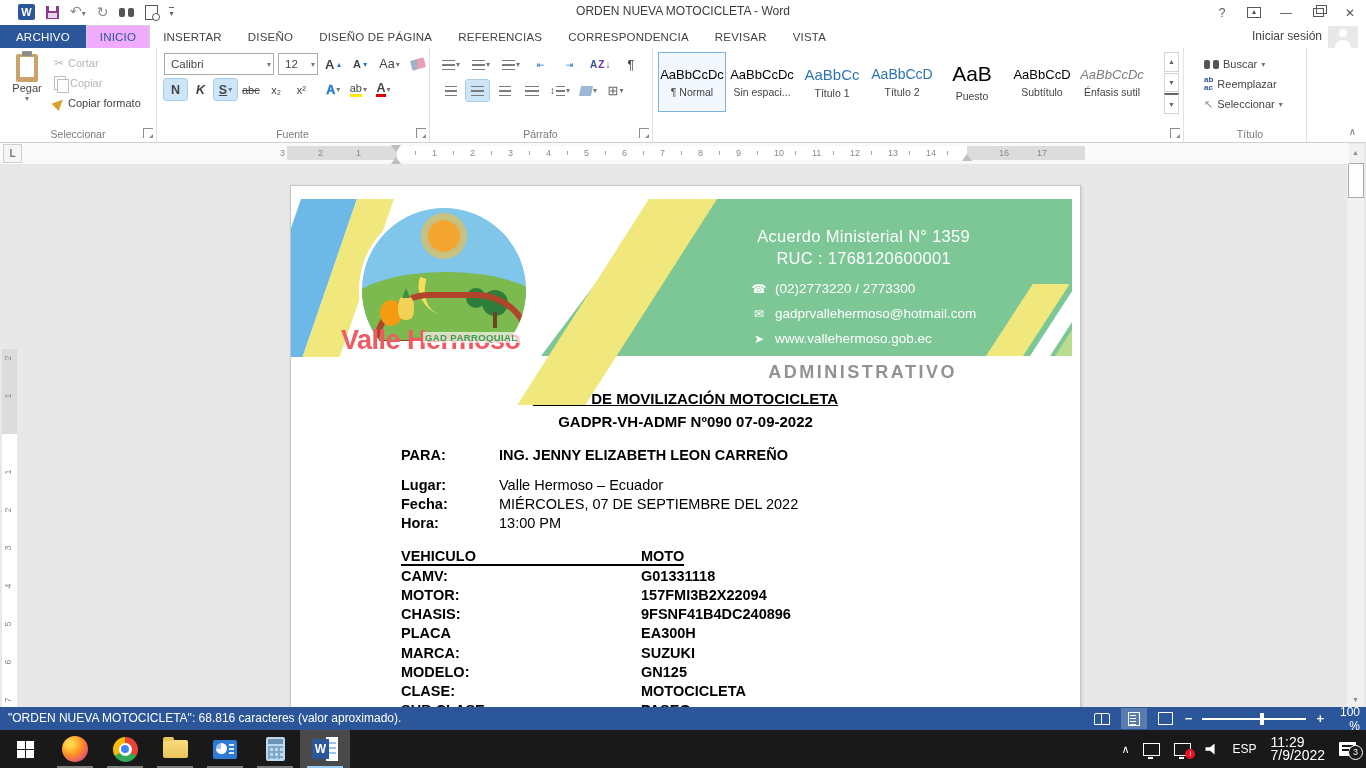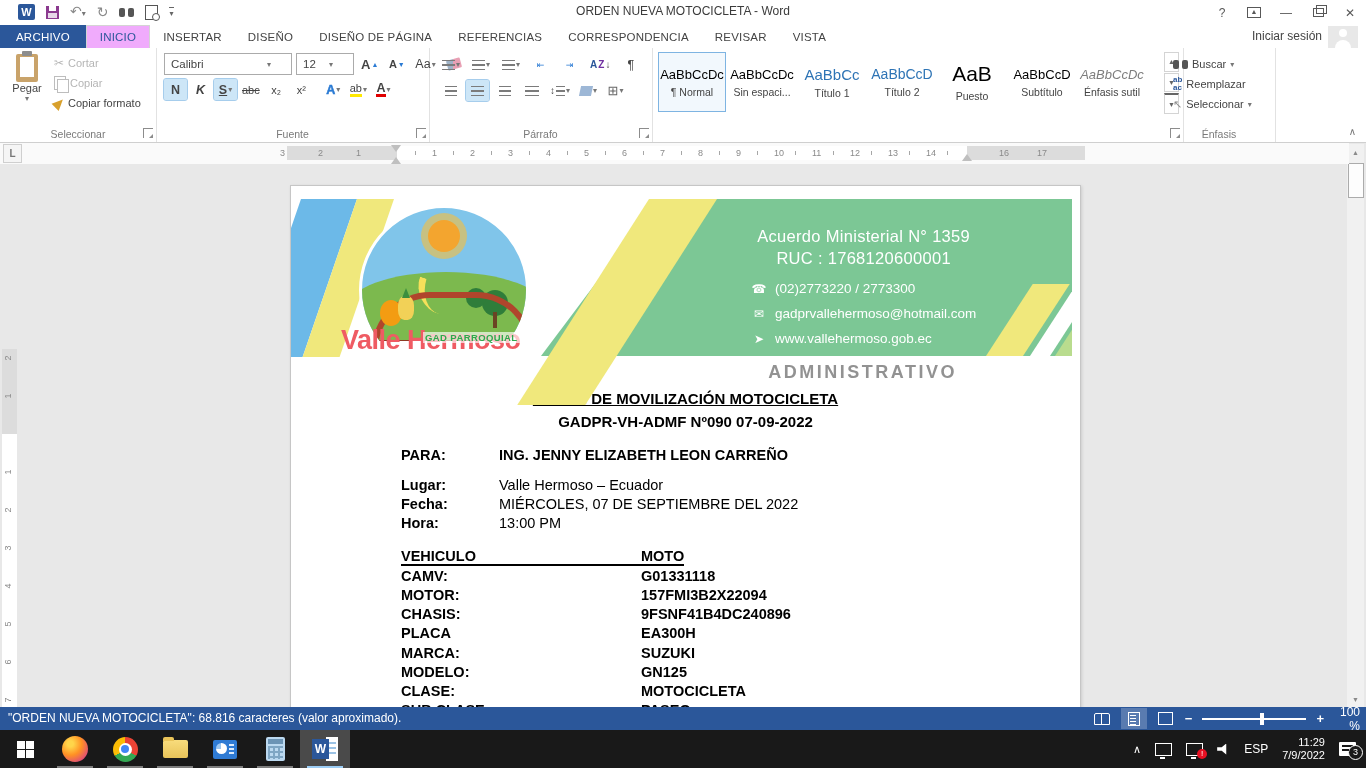--- a/index.html
+++ b/index.html
@@ -44,21 +44,21 @@
   .bigbtn{position:absolute;left:4px;top:3px;width:46px;height:74px;display:flex;flex-direction:column;align-items:center;justify-content:flex-start;font-size:11px;}
   .clip{width:22px;height:28px;background:#c9a36a;border-radius:2px;position:relative;margin-top:3px;}
   .clip:before{content:"";position:absolute;left:4px;top:3px;width:14px;height:20px;background:#fff;}
   .clip:after{content:"";position:absolute;left:6px;top:-3px;width:10px;height:5px;background:#8d8d8d;border-radius:1px;}
   .smbtn{display:flex;align-items:center;gap:4px;font-size:11px;height:20px;padding:0 2px;white-space:nowrap;}
   .disab{color:#b5b5b5;}
   .scis{color:#b5b5b5;font-size:12px;}
   .copy2{width:10px;height:12px;border:1px solid #bdbdbd;position:relative;background:#fff;}
   .copy2:before{content:"";position:absolute;left:2px;top:2px;width:10px;height:12px;border:1px solid #bdbdbd;background:#fff;}
   .brush{width:0;height:0;border-left:5px solid transparent;border-right:5px solid transparent;border-bottom:11px solid #d8a02c;transform:rotate(45deg);}
-  .selbox{height:20px;border:1px solid #ababab;background:#fff;display:flex;align-items:center;font-size:11.5px;padding:0 20px 0 6px;gap:4px;}
+  .selbox{height:20px;border:1px solid #ababab;background:#fff;display:flex;align-items:center;font-size:11.5px;padding:0 2px 0 6px;gap:4px;}
   .da{font-size:8px;color:#777;}
   .fbtn{height:21px;min-width:17px;display:inline-flex;align-items:center;justify-content:center;font-size:12.5px;padding:0 3px;border-radius:2px;gap:1px;}
   .hl{background:#cde6f7;outline:1px solid #a6cdec;}
   .lines{width:13px;height:10px;background:repeating-linear-gradient(to bottom,#7b7b7b 0 1.3px,transparent 1.3px 4.3px);}
   .lines.c{width:13px;}
   .aup{font-size:13px;font-weight:bold;color:#444;position:relative;}
   .aup sup{font-size:7px;color:#2b7bd4;}
   .eraser{width:14px;height:10px;background:linear-gradient(105deg,#9fb3c8 45%,#e8a0b4 45%);border-radius:1px;transform:rotate(-15deg);}
   .ullw{border-bottom:3px solid;line-height:11px;}
   
@@ -168,21 +168,21 @@
     background-image:repeating-linear-gradient(to bottom,#9cc3e5 0 2px,transparent 2px 5px);background-size:8px 14px;background-position:2px 5px;background-repeat:no-repeat;}
   .wordico .wpart{position:absolute;left:0;top:2px;width:17px;height:20px;background:#2b579a;color:#fff;font-weight:bold;font-size:12px;display:flex;align-items:center;justify-content:center;}
   .tray{margin-left:auto;display:flex;align-items:center;color:#fff;gap:14px;padding-right:10px;}
   .chev{font-size:11px;color:#fff;}
   .moni{width:15px;height:11px;border:1.5px solid #fff;position:relative;}
   .moni:after{content:"";position:absolute;left:4px;bottom:-4px;width:5px;height:2px;background:#fff;}
   .alert{position:relative;}
   .alert .badge{position:absolute;right:-5px;bottom:-4px;width:10px;height:10px;background:#e81123;border-radius:50%;color:#fff;font-size:8px;line-height:10px;text-align:center;}
   .spk{width:13px;height:11px;background:#fff;clip-path:polygon(0 35%,35% 35%,70% 0,70% 100%,35% 65%,0 65%);}
   .lang{font-size:12px;}
-  .clock{text-align:right;font-size:11px;line-height:13px;}
+  .clock{text-align:left;font-size:14px;line-height:13px;}
   .notif{position:relative;width:17px;height:14px;background:#fff;border-radius:1px;}
   .notif:before{content:"";position:absolute;left:3px;top:3px;right:3px;height:2px;background:#191919;}
   .notif:after{content:"";position:absolute;left:3px;top:7px;width:7px;height:2px;background:#191919;}
   .ncount{position:absolute;right:-7px;bottom:-4px;width:13px;height:13px;border:1px solid #fff;border-radius:50%;background:#191919;color:#fff;font-size:9px;line-height:13px;text-align:center;}
 </style>
 </head>
 <body>
 
 <div class="titlebar">
   <div class="qat">
@@ -384,38 +384,38 @@
         </div>
     </div>
     <div class="sscol">
       <span class="ssb">▲</span>
       <span class="ssb">▼</span>
       <span class="ssb" style="border-top:2px solid #666;">▼</span>
     </div>
     <span class="launcher"></span>
   </div>
 
-  <div class="rgroup" style="left:1163px;width:112px;">
+  <div class="rgroup" style="left:1194px;width:112px;">
     <div style="position:absolute;left:8px;top:6px;">
       <div class="smbtn">
           <span class="binoc"></span>
           <span>Buscar</span>
           <span class="da">▾</span>
         </div>
       <div class="smbtn">
           <span style="font-size:8px;line-height:8px;color:#2b579a;font-weight:bold;">ab<br>ac</span>
           <span>Reemplazar</span>
         </div>
       <div class="smbtn">
           <span style="color:#8a8a8a;">↖</span>
           <span>Seleccionar</span>
           <span class="da">▾</span>
         </div>
     </div>
-    <div class="glabel">Énfasis</div>
+    <div class="glabel">Título</div>
   </div>
 
   <span style="position:absolute;right:10px;bottom:5px;color:#777;font-size:10px;">∧</span>
 </div>
 
 <div class="rulerrow">
   <span class="tabsel">L</span>
   <div class="hruler">
     <div class="hwhite"></div>
     <span class="ind-first"></span>

